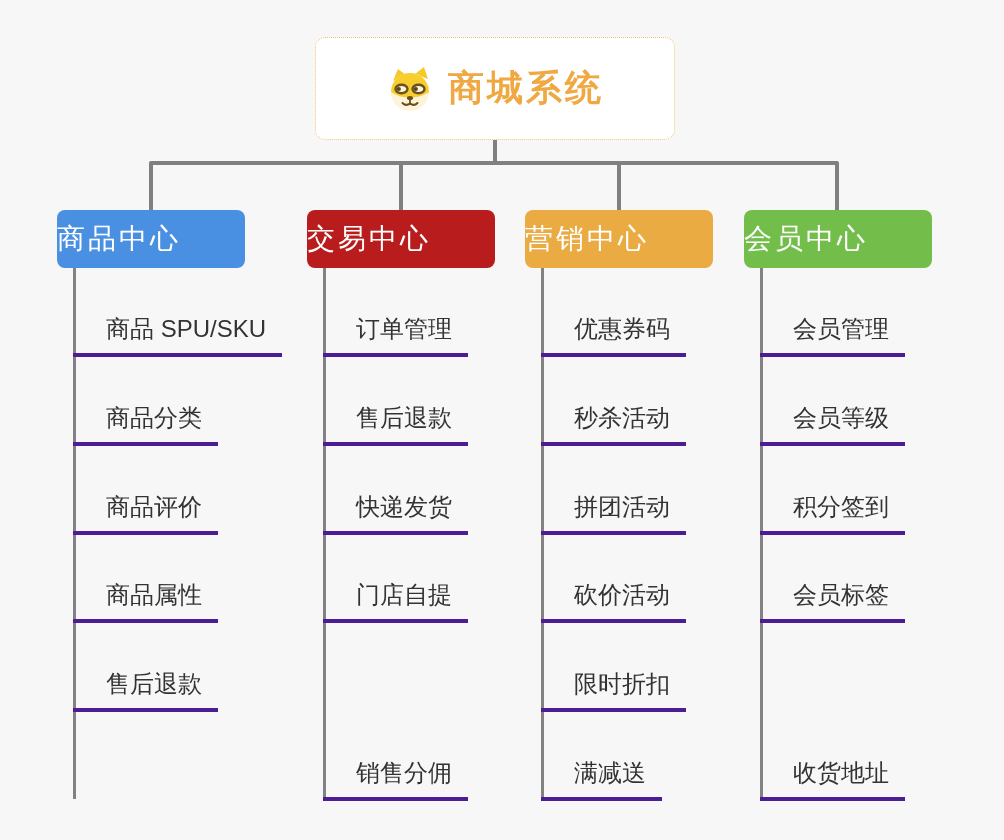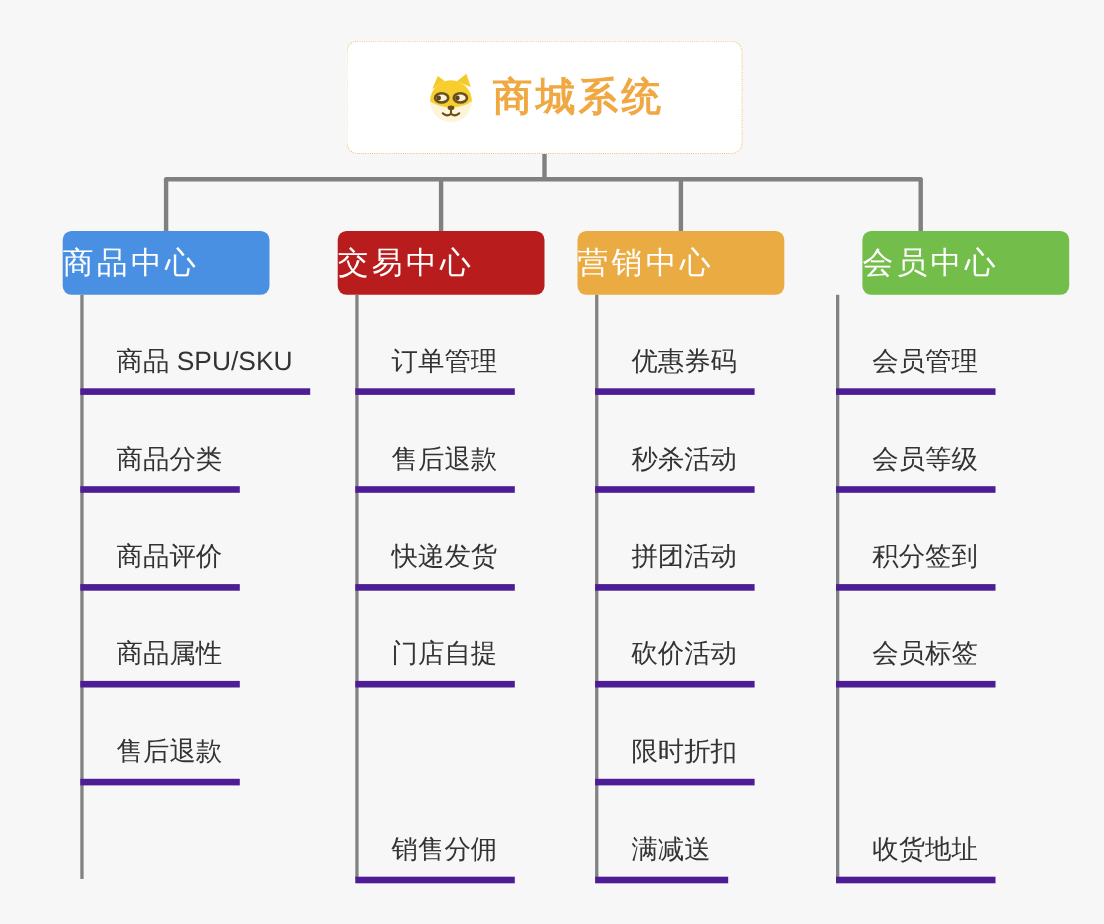--- a/index.html
+++ b/index.html
@@ -41,21 +41,21 @@
 
   
   .trunk{position:absolute;top:268px;width:3px;height:531px;background:#828282;}
   .t0{left:73px}.t1{left:323px}.t2{left:541px}.t3{left:760px}
 
   
   .item{
     position:absolute;
     font-size:24px;color:#333333;line-height:32px;
     padding:0 16px 8px 33px;
-    border-bottom:6px solid #4c1d95;
+    border-bottom:4px solid #4c1d95;
     white-space:nowrap;
   }
   .c0{left:73px}.c1{left:323px}.c2{left:541px}.c3{left:760px}
   .r0{top:313px}.r1{top:402px}.r2{top:491px}.r3{top:579px}.r4{top:668px}.r5{top:757px}
 </style>
 </head>
 <body>
 
 <div class="canvas">
 
@@ -85,21 +85,21 @@
 
   <div class="branch b0" style="background-color: rgb(74, 144, 226);">
     <span>商品中心</span>
   </div>
   <div class="branch b1" style="background-color: #b91c1c;">
     <span>交易中心</span>
   </div>
   <div class="branch b2" style="background-color: rgb(234, 171, 66);">
     <span>营销中心</span>
   </div>
-  <div class="branch b3" style="background-color: rgb(115, 189, 74); margin-left: 40px;">
+  <div class="branch b3" style="background-color: rgb(115, 189, 74);">
     <span>会员中心</span>
   </div>
 
   <div class="trunk t0"></div>
   <div class="trunk t1"></div>
   <div class="trunk t2"></div>
   <div class="trunk t3"></div>
 
   <div class="item c0 r0">商品 SPU/SKU</div>
   <div class="item c0 r1">商品分类</div>

